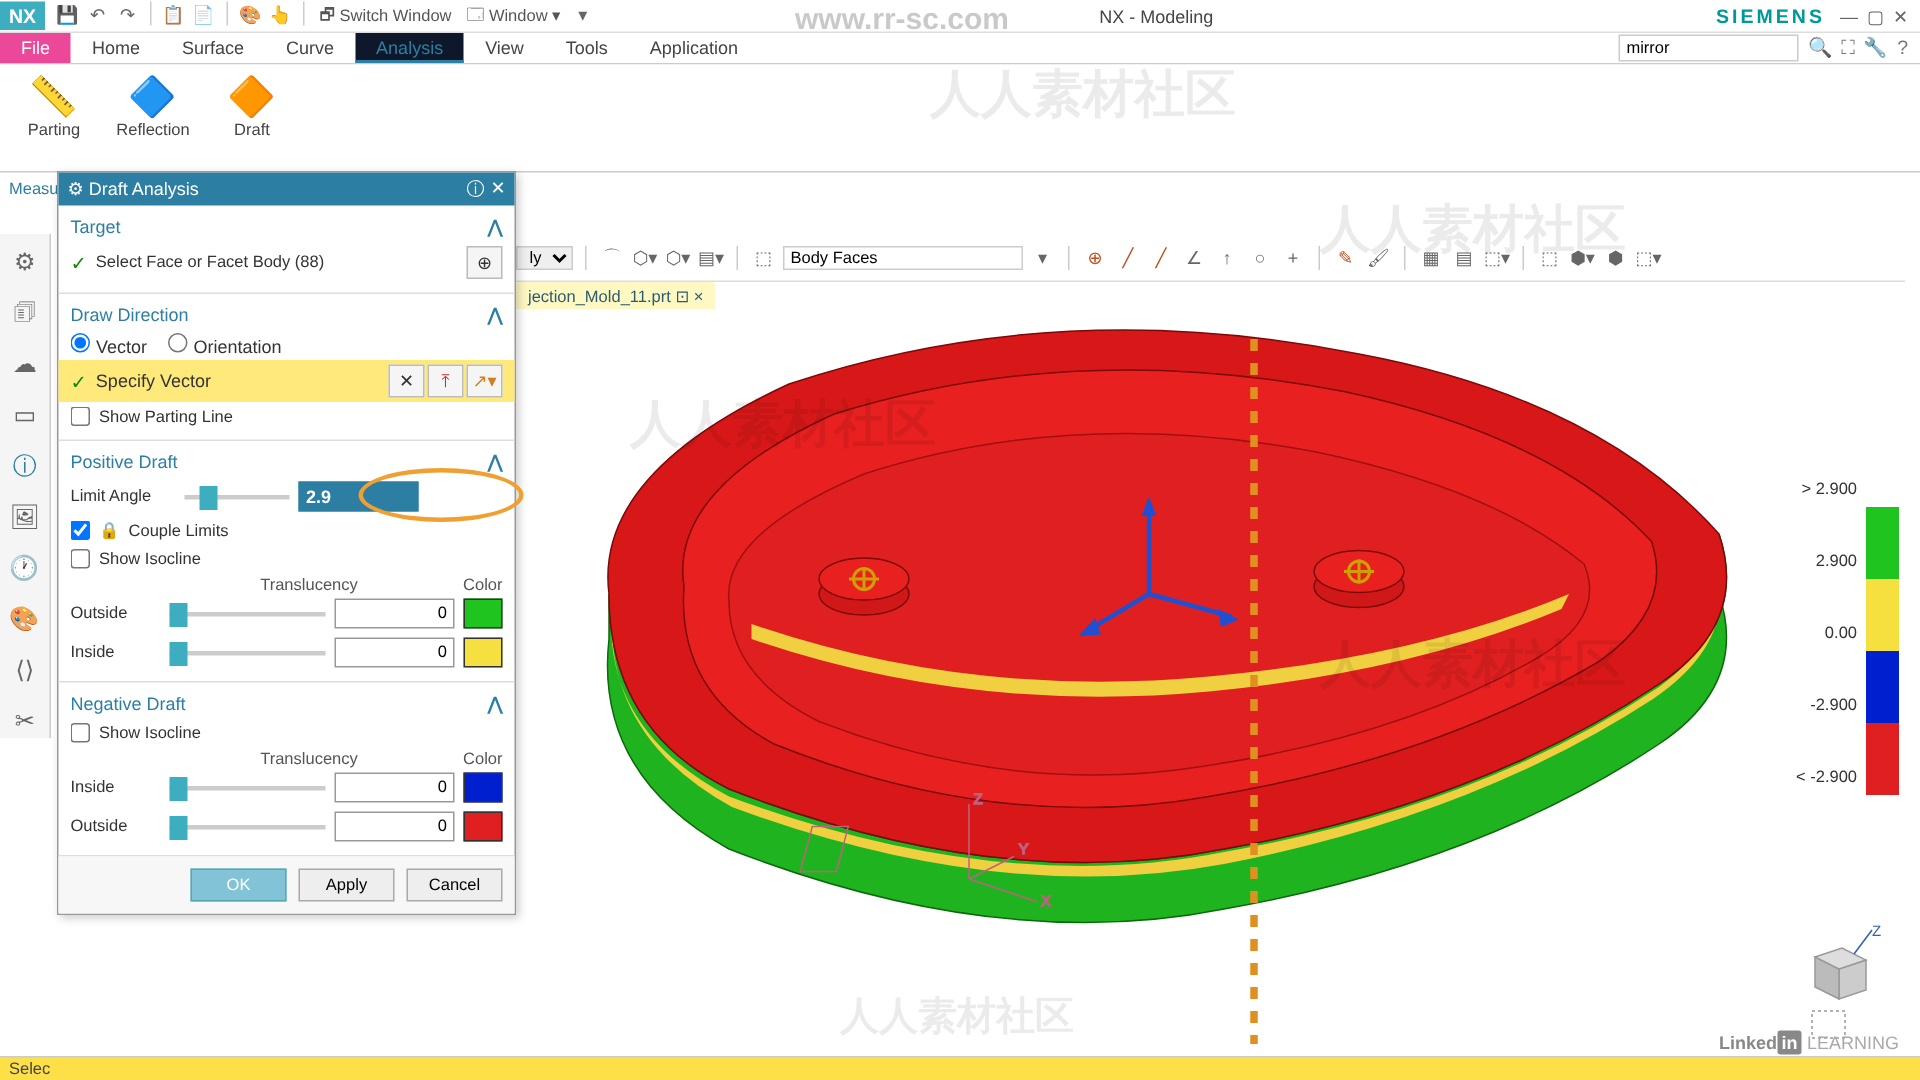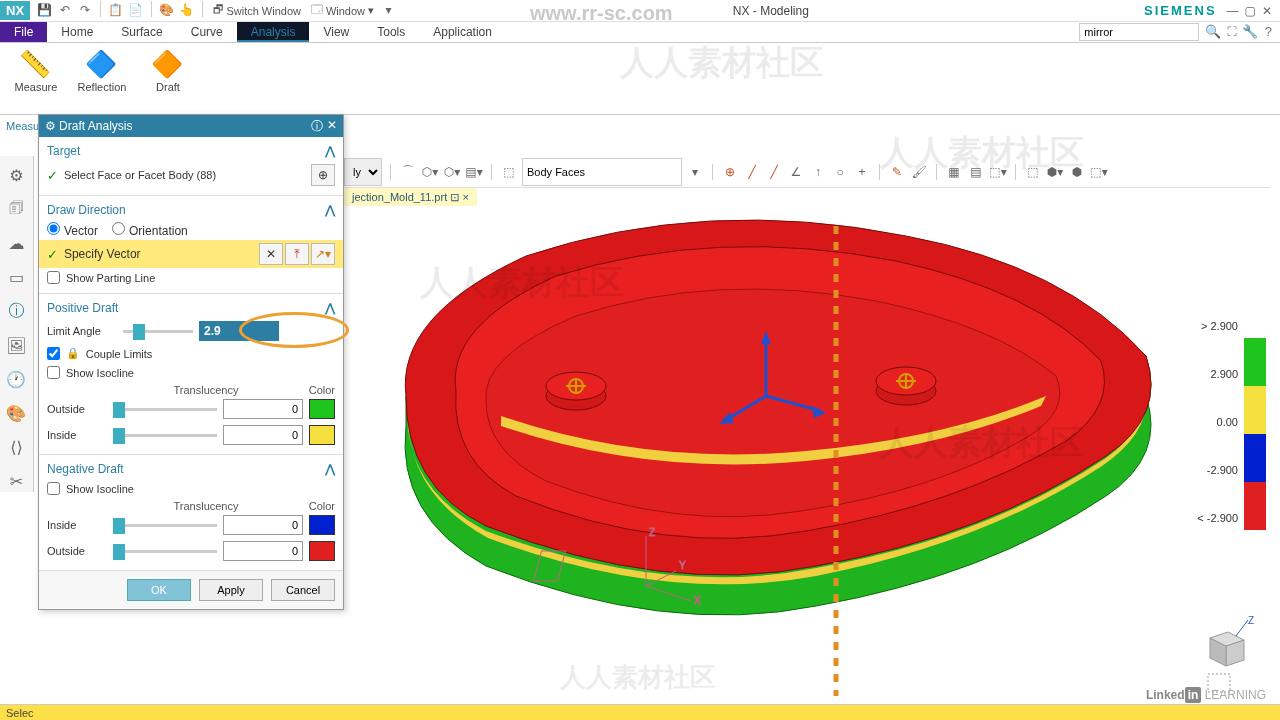--- a/index.html
+++ b/index.html
@@ -11,21 +11,21 @@
 .tb-icons { display: flex; gap: 2px; margin-left: 6px; }
 .tb-icon { width: 18px; height: 18px; display: flex; align-items: center; justify-content: center; color: #666; font-size: 12px; }
 .tb-sep { width: 1px; height: 16px; background: #ccc; margin: 0 4px; }
 .tb-text { font-size: 11px; color: #555; padding: 0 4px; display: flex; align-items: center; gap: 3px; }
 .title-center { flex: 1; text-align: center; font-size: 12px; color: #444; }
 .siemens { color: #009999; font-weight: bold; letter-spacing: 2px; font-size: 13px; margin-right: 10px; }
 .win-ctrl { display: flex; gap: 6px; margin-right: 8px; font-size: 12px; color: #666; }
 
 
 .menubar { height: 21px; background: #fff; display: flex; align-items: stretch; border-bottom: 1px solid #ccc; }
-.menu-file { background: #4c1d95; color: #fff; padding: 3px 14px; font-size: 12px; }
+.menu-file { background: #ec4899; color: #fff; padding: 3px 14px; font-size: 12px; }
 .menu-item { padding: 3px 14px; font-size: 12px; color: #444; }
 .menu-item.active { background: #0f172a; border-bottom: 2px solid #2c7fa3; color: #2c7fa3; }
 .search-box { margin-left: auto; margin-right: 8px; display: flex; align-items: center; gap: 6px; }
 .search-input { width: 120px; height: 18px; border: 1px solid #ccc; padding: 0 4px; font-size: 11px; }
 .search-icons { display: flex; gap: 6px; color: #777; font-size: 13px; }
 
 
 .ribbon { height: 72px; background: #fff; display: flex; border-bottom: 1px solid #ccc; padding: 4px 8px; gap: 10px; }
 .ribbon-btn { display: flex; flex-direction: column; align-items: center; width: 56px; font-size: 11px; color: #444; }
 .ribbon-icon { width: 34px; height: 34px; display: flex; align-items: center; justify-content: center; font-size: 26px; }
@@ -59,21 +59,21 @@
 .btn { width: 64px; height: 22px; border: 1px solid #aaa; background: #eee; font-size: 11px; }
 .btn.ok { background: #82c3d8; color: #fff; border-color: #5aa; }
 
 
 .left-rail { position: absolute; left: 0; top: 156px; width: 34px; background: #f5f5f5; border-right: 1px solid #ccc; display: flex; flex-direction: column; align-items: center; gap: 12px; padding-top: 8px; }
 .rail-icon { width: 22px; height: 22px; color: #666; font-size: 16px; display: flex; align-items: center; justify-content: center; }
 
 
 .sec-toolbar { position: absolute; left: 344px; top: 156px; right: 10px; height: 32px; display: flex; align-items: center; gap: 4px; border-bottom: 1px solid #ddd; font-size: 11px; color: #555; }
 .sec-toolbar .tb-icon { border: 1px solid transparent; }
-.sec-select { height: 28px; border: 1px solid #ccc; padding: 0 4px; font-size: 11px; }
+.sec-select { height: 16px; border: 1px solid #ccc; padding: 0 4px; font-size: 11px; }
 
 
 .doc-tab { position: absolute; left: 344px; top: 188px; background: #fef9c3; padding: 3px 8px; font-size: 11px; color: #2c5a70; border-radius: 3px 3px 0 0; }
 
 
 .viewport { position: absolute; left: 344px; top: 206px; right: 12px; bottom: 14px; background: #fff; }
 .model-svg { width: 100%; height: 100%; }
 
 
 .legend { position: absolute; right: 14px; top: 320px; width: 88px; font-size: 11px; text-align: right; }
@@ -138,21 +138,21 @@
       <span>⛶</span>
       <span>🔧</span>
       <span>?</span>
     </div>
   </div>
 </div>
 
 <div class="ribbon">
   <div class="ribbon-btn">
     <span class="ribbon-icon">📏</span>
-    <span>Measure</span>
+    <span>Parting</span>
   </div>
   <div class="ribbon-btn">
     <span class="ribbon-icon">🔷</span>
     <span>Reflection</span>
   </div>
   <div class="ribbon-btn">
     <span class="ribbon-icon">🔶</span>
     <span>Draft</span>
   </div>
 </div>

